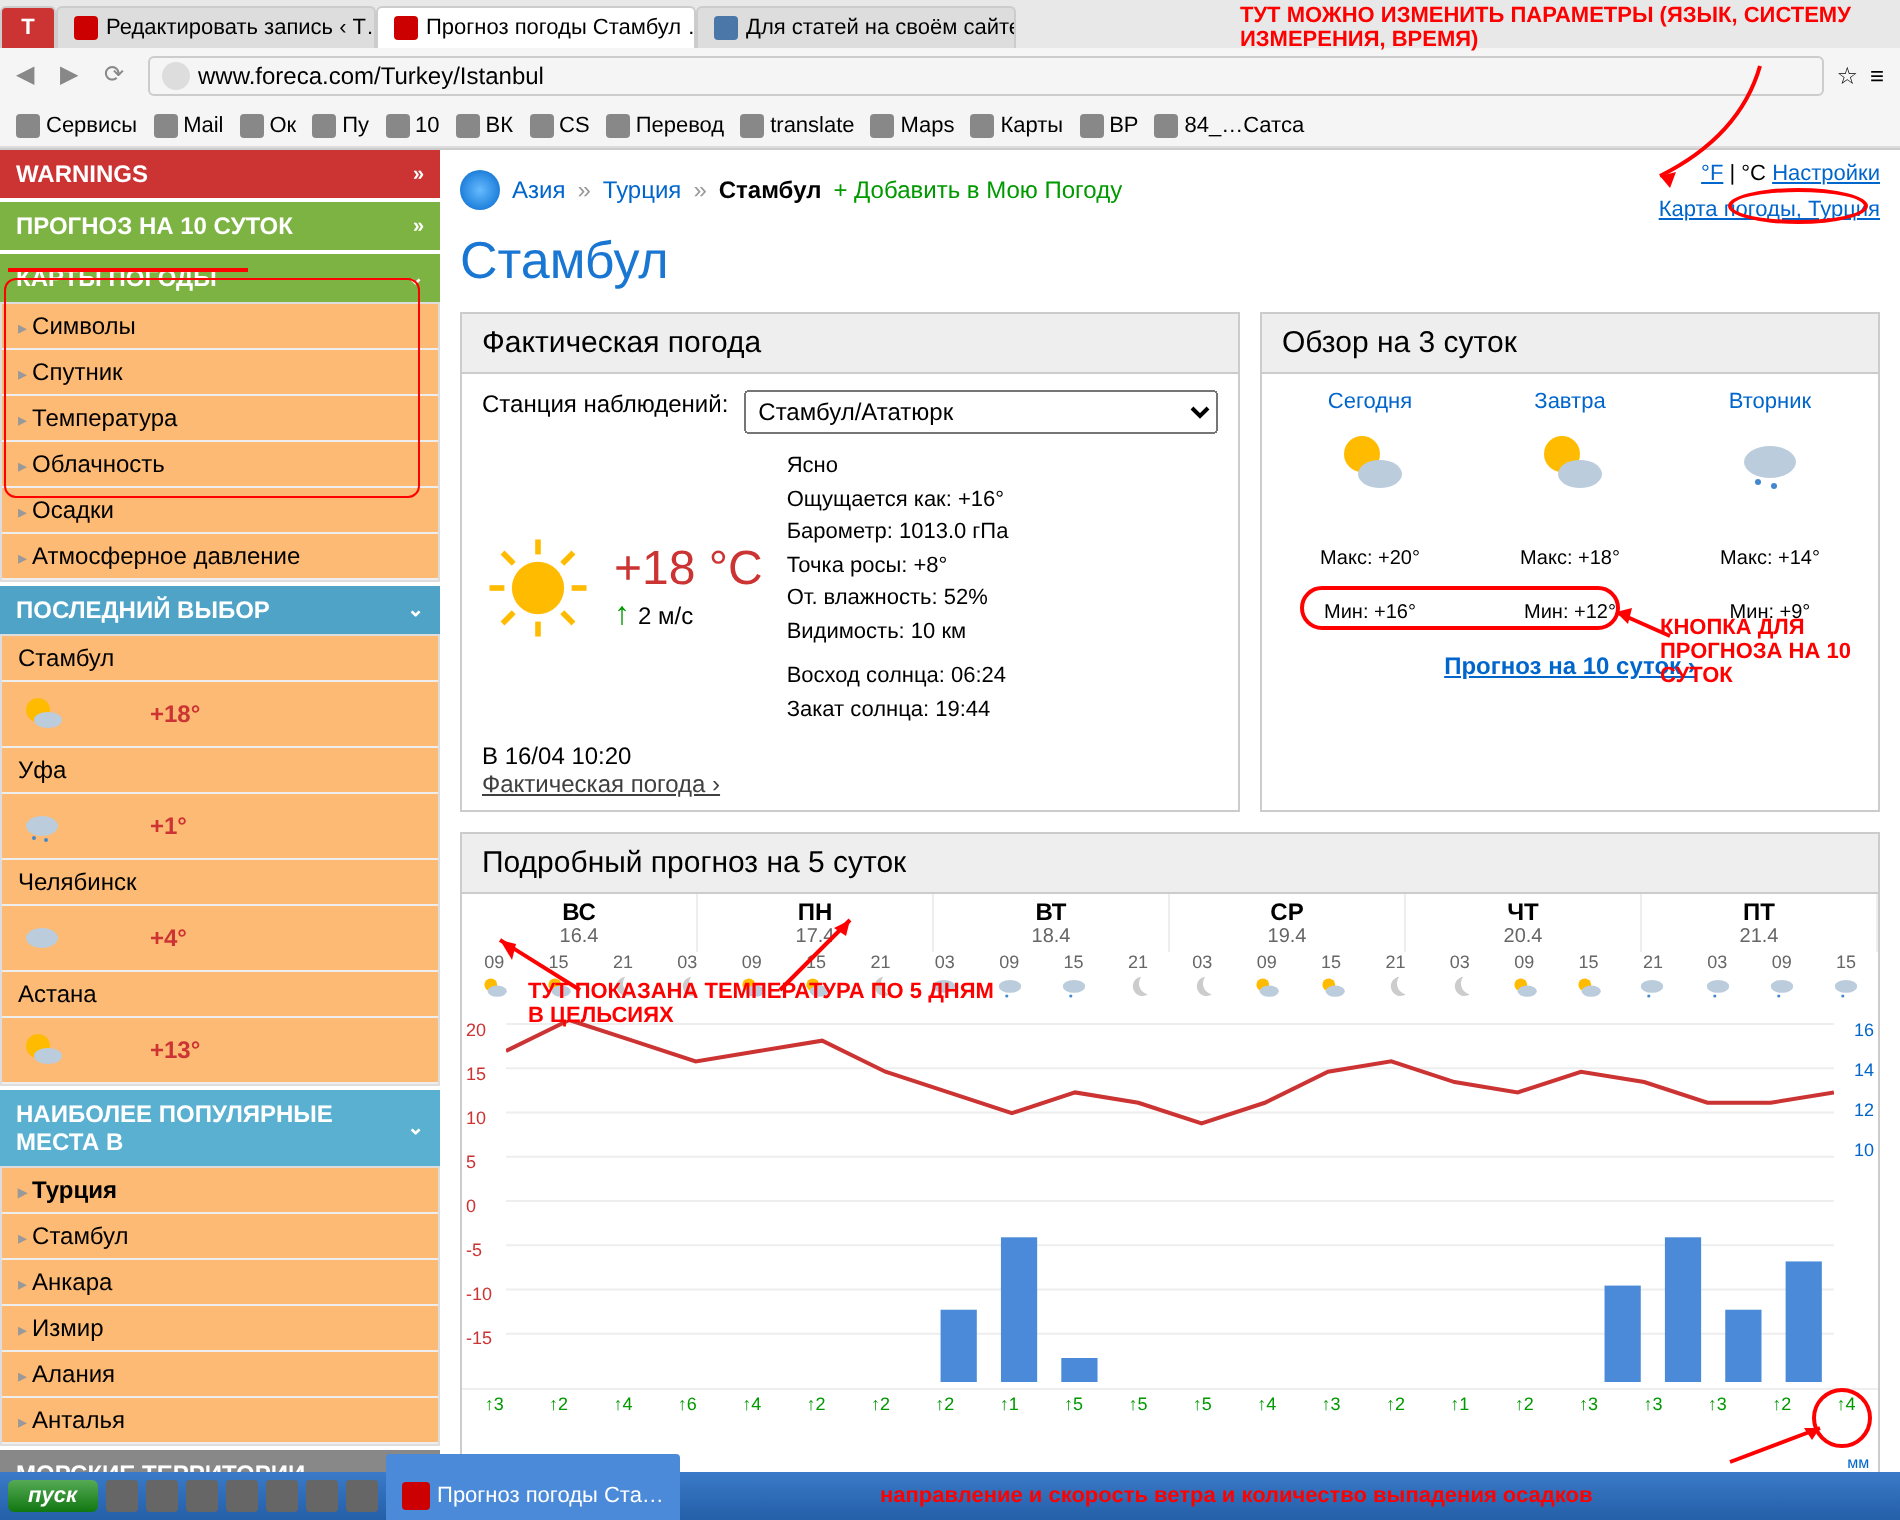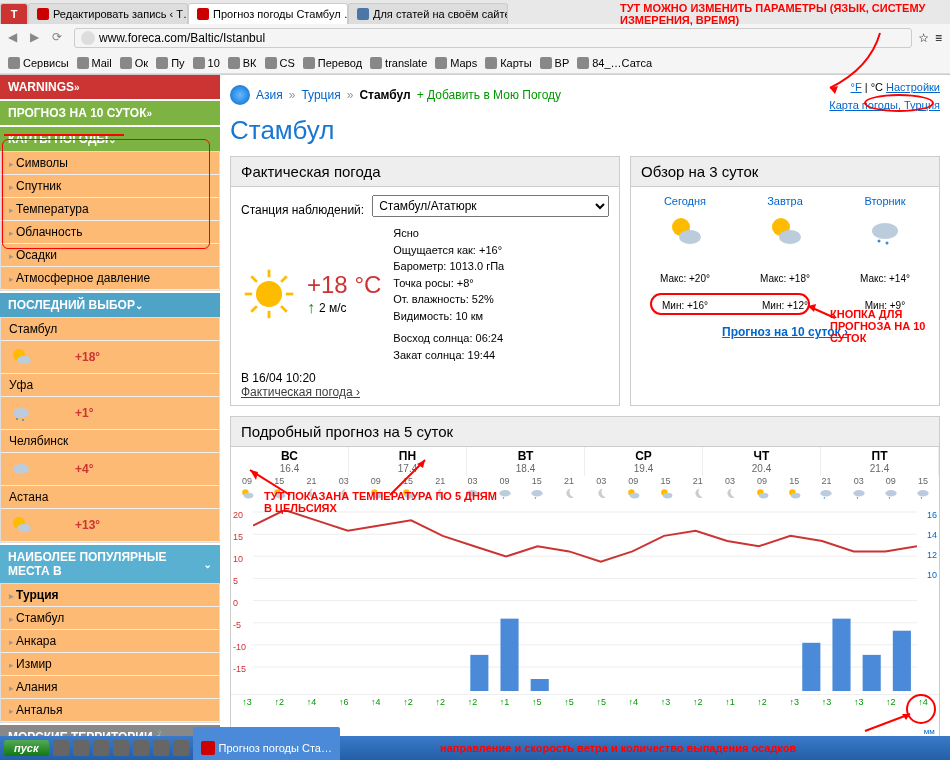--- a/index.html
+++ b/index.html
@@ -24,21 +24,21 @@
 
 .annot { position:absolute; color:#f00; font-weight:bold; font-size:11px; pointer-events:none; z-index:50; }
 .circle-red { border:2px solid #f00; border-radius:50%; position:absolute; pointer-events:none; z-index:49; }
 .oval-red { border:2px solid #f00; border-radius:12px; position:absolute; pointer-events:none; z-index:49; }
 .underline-red { border-bottom:2px solid #f00; position:absolute; z-index:49; }
 
 
 .page { display:flex; height:calc(100% - 98px); }
 .sidebar { width:220px; flex-shrink:0; font-size:12px; }
 .sb-block { margin-bottom:2px; }
-.sb-head { padding:5px 8px; color:#fff; display:flex; align-items:center; font-weight:bold; font-size:12px; }
+.sb-head { padding:5px 8px; color:#fff; display:flex; justify-content:space-between; align-items:center; font-weight:bold; font-size:12px; }
 .sb-head.red { background:#c33; }
 .sb-head.green { background:#7cb342; }
 .sb-head.blue { background:#4fa3c7; }
 .sb-head.blue2 { background:#5ab0d0; }
 .sb-head.gray { background:#888; }
 .sb-head .chev { font-size:10px; }
 .sb-body { background:#fdba74; border:1px solid #ddd; }
 .sb-item { padding:4px 8px; border-bottom:1px solid #eee; cursor:pointer; }
 .sb-item:before { content:"▸ "; color:#999; font-size:9px; }
 .sb-city { display:flex; align-items:center; gap:6px; padding:4px 8px; border-bottom:1px solid #eee; }
@@ -57,21 +57,21 @@
 .maplink a { color:#06c; }
 
 h1.city { color:#1976d2; font-size:26px; font-weight:normal; padding:6px 0 10px; }
 
 .panels { display:flex; gap:10px; }
 .panel { border:1px solid #ccc; }
 .panel-head { background:#eee; padding:6px 10px; font-size:15px; border-bottom:1px solid #ccc; }
 .panel.current { flex:1; }
 .panel.overview { width:310px; }
 
-.station { padding:8px 10px; display:flex; align-items:flex-end; gap:8px; font-size:12px; }
+.station { padding:8px 10px; display:flex; align-items:flex-start; gap:8px; font-size:12px; }
 .station select { flex:1; font-size:12px; padding:2px; }
 
 .cur-body { display:flex; padding:0 10px 8px; gap:12px; }
 .cur-left { display:flex; align-items:center; gap:10px; }
 .sun { width:56px; height:56px; }
 .cur-temp { color:#c33; font-size:24px; }
 .wind { display:flex; align-items:center; gap:4px; font-size:12px; }
 .wind .arr { color:#090; font-size:16px; }
 .cur-right { font-size:11px; line-height:1.5; }
 .obs-time { padding:0 10px 6px; font-size:12px; }
@@ -136,21 +136,21 @@
         <span class="fav vk"></span>
         <span>Для статей на своём сайте</span>
       </div>
   </div>
   <div class="addrbar">
     <span class="nav-btn">◀</span>
     <span class="nav-btn">▶</span>
     <span class="nav-btn">⟳</span>
     <div class="url">
         <span class="globe"></span>
-        <span>www.foreca.com/Baltic/Istanbul</span>
+        <span>www.foreca.com/Turkey/Istanbul</span>
       </div>
     <span>☆</span>
     <span>≡</span>
   </div>
   <div class="bookmarks">
     <span class="bm">
         <span class="ico"></span>
         <span>Сервисы</span>
       </span>
     <span class="bm">

